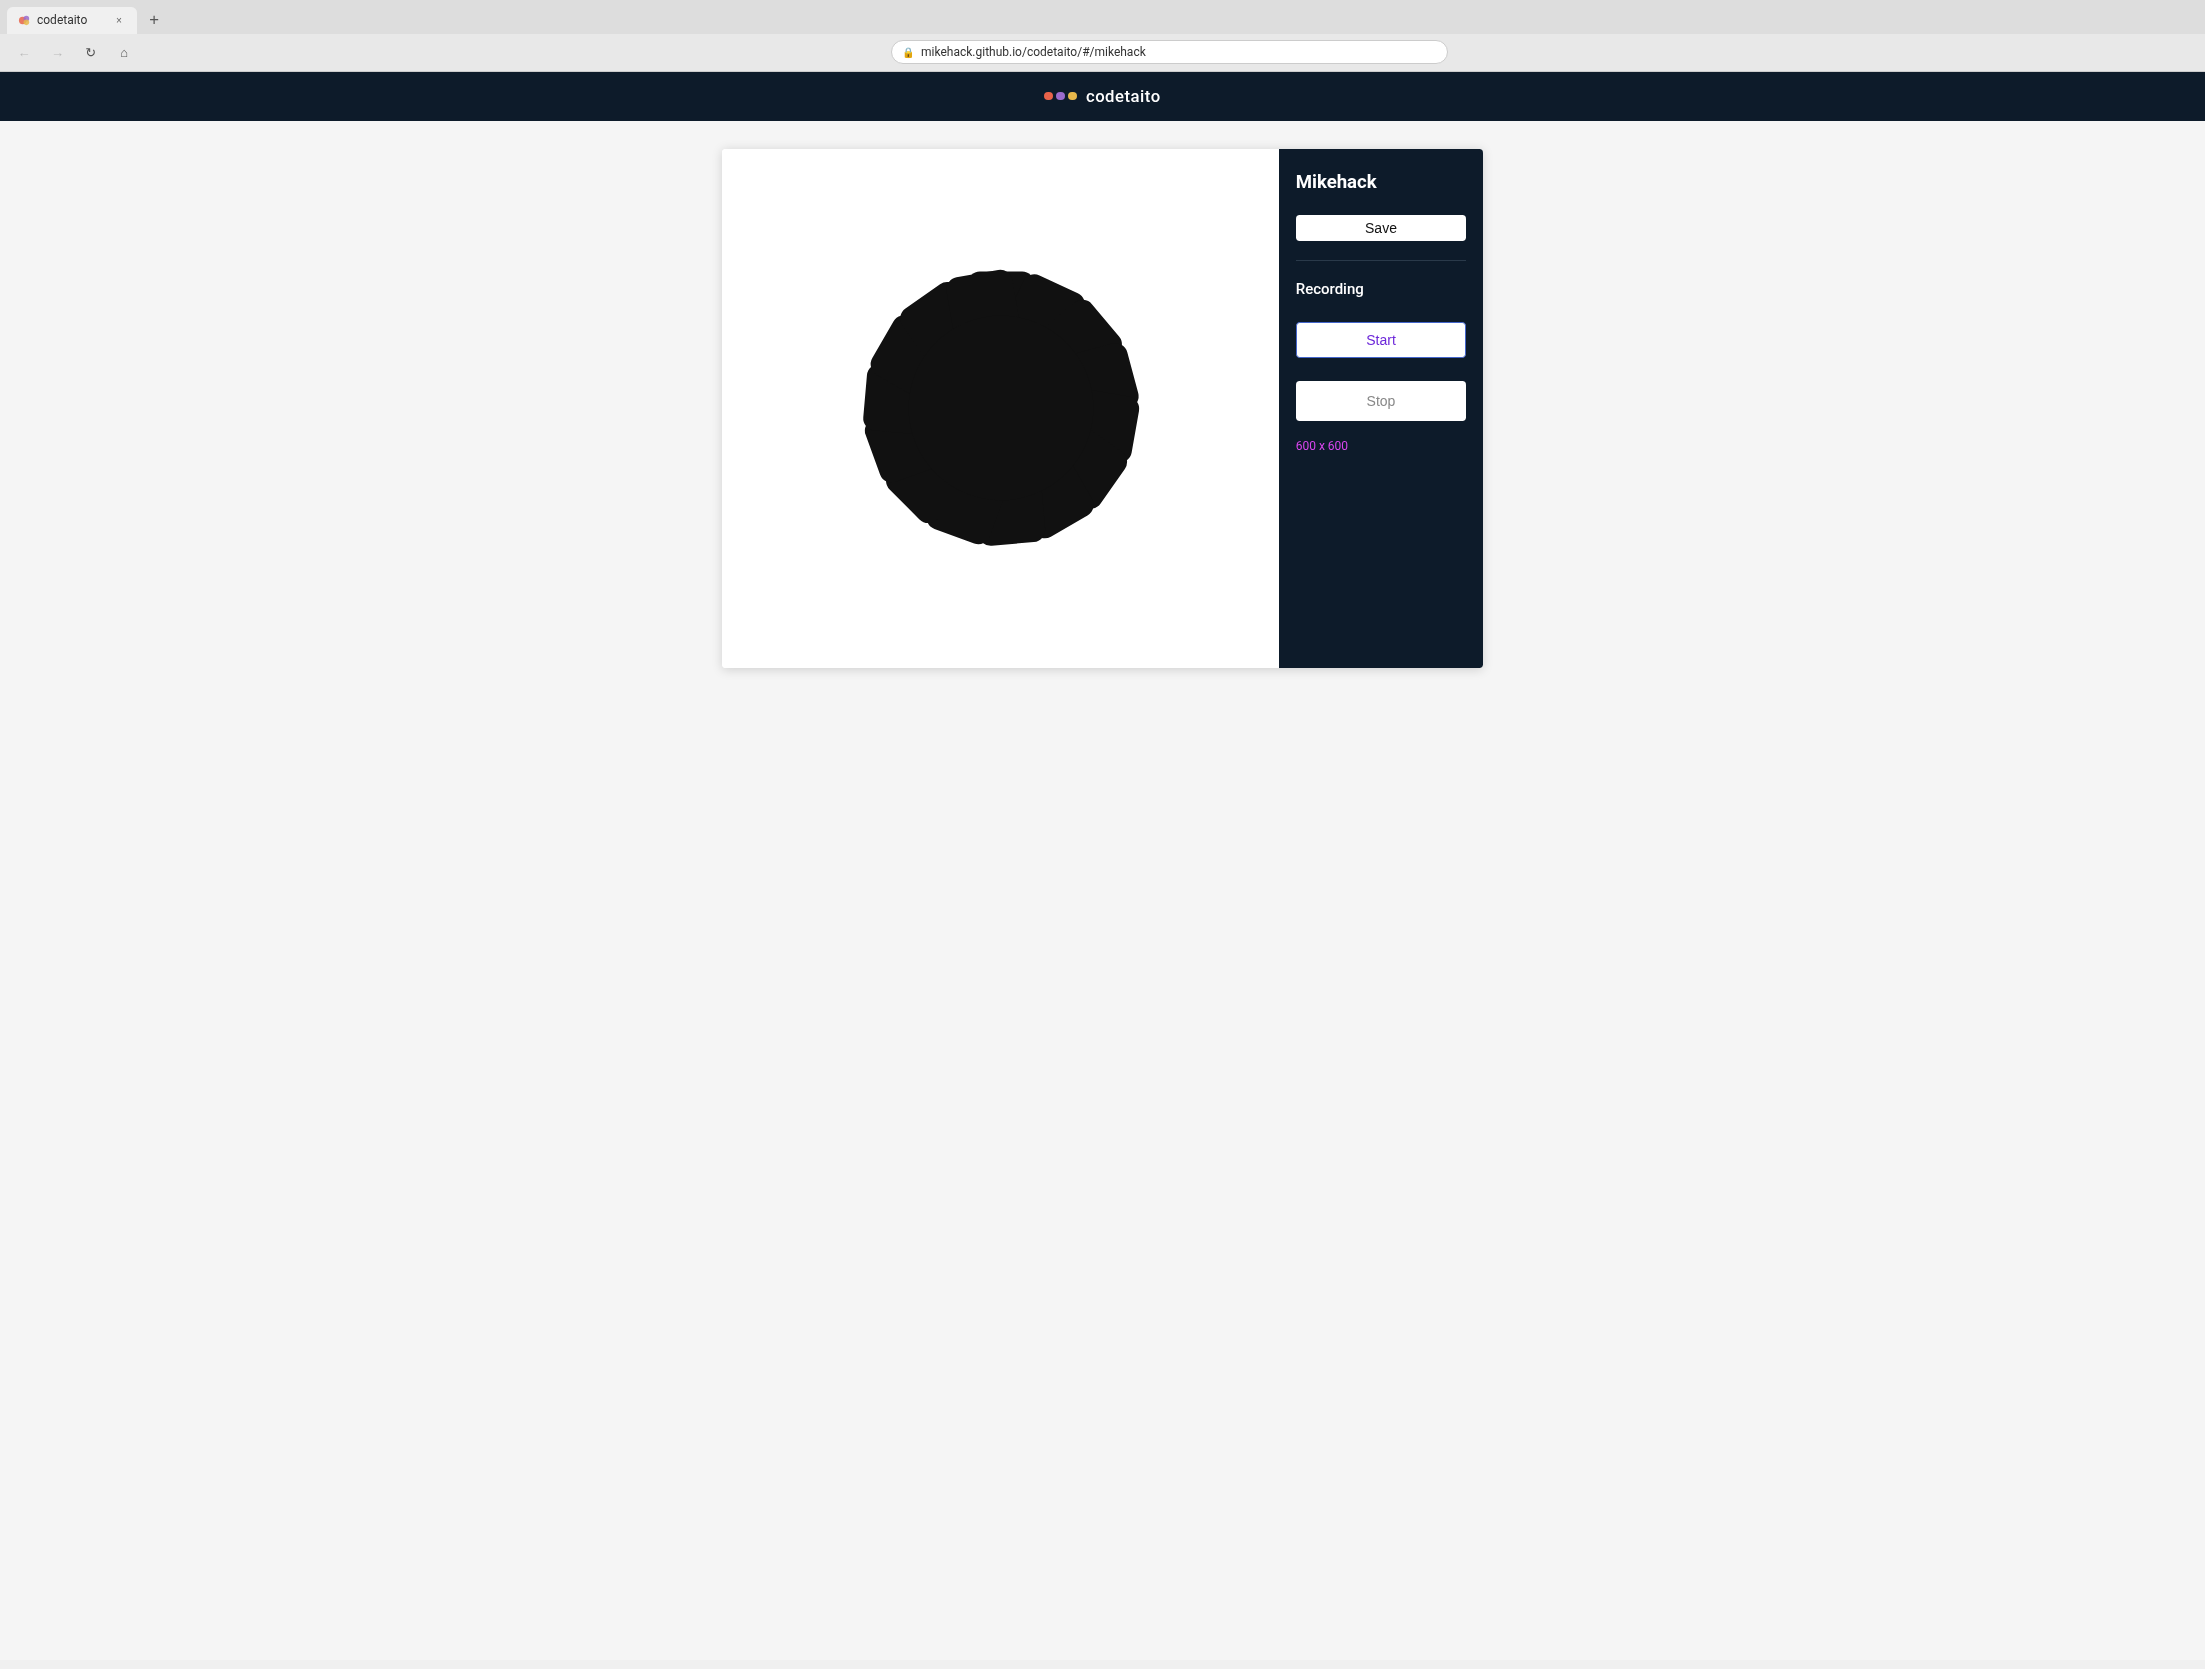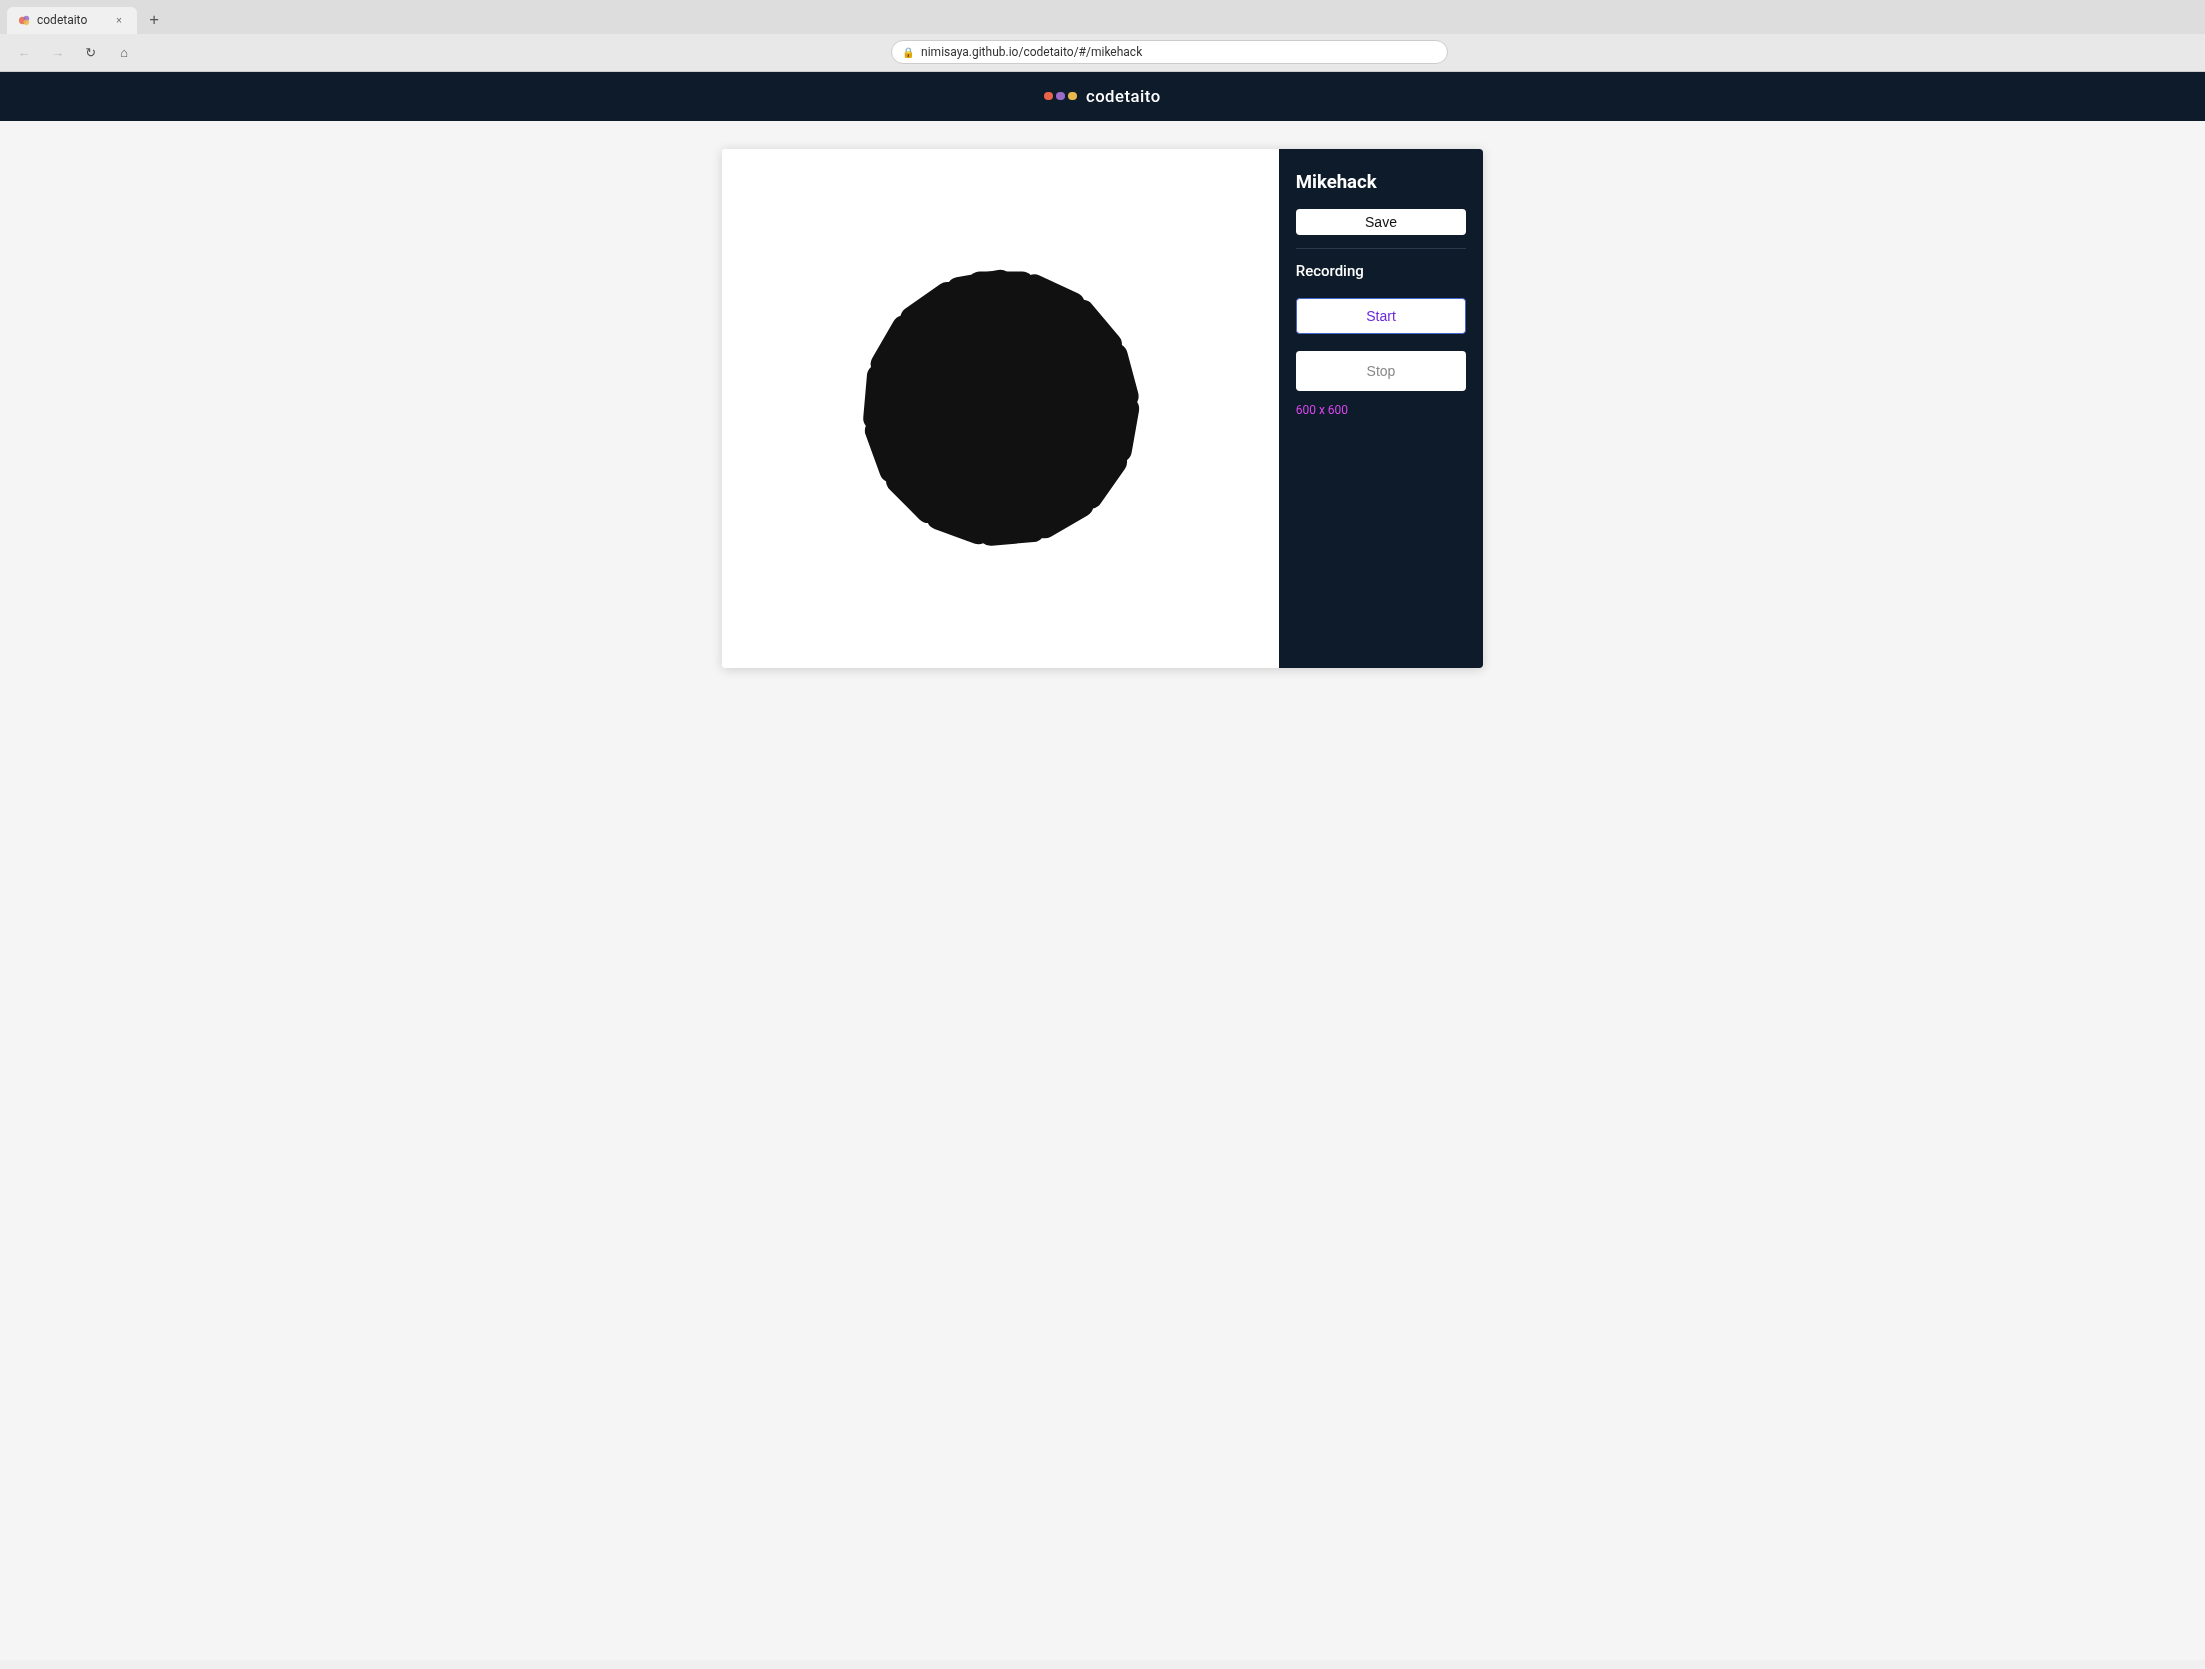--- a/index.html
+++ b/index.html
@@ -202,21 +202,21 @@
       height: 352px;
     }
 
     
     .sidebar {
       width: 204px;
       background: #0d1b2a;
       padding: 22px 16.7px;
       display: flex;
       flex-direction: column;
-      gap: 9px;
+      gap: 15px;
     }
 
     .sidebar-title {
       color: white;
       font-size: 18.6px;
       font-weight: 700;
       margin-bottom: 7.4px;
     }
 
     .sidebar-save-btn {
@@ -299,21 +299,21 @@
     <button class="tab-new">+</button>
   </div>
 
   <div class="address-bar-row">
     <button class="nav-btn disabled">←</button>
     <button class="nav-btn disabled">→</button>
     <button class="nav-btn">↻</button>
     <button class="nav-btn">⌂</button>
     <div class="address-bar">
       <span class="lock-icon">🔒</span>
-      <span>nimisaya.github.io/codetaito/#/mikehack</span>
+      <span>mikehack.github.io/codetaito/#/mikehack</span>
     </div>
   </div>
 </div>
 
 <header class="site-header">
   <div class="site-logo">
     <div class="logo-dots">
       <div class="dot" style="background:#e8634a; width:8.3px; height:8.3px;"></div>
       <div class="dot" style="background:#9b6bcc; width:8.3px; height:8.3px;"></div>
       <div class="dot" style="background:#e8b84b; width:8.3px; height:8.3px;"></div>

